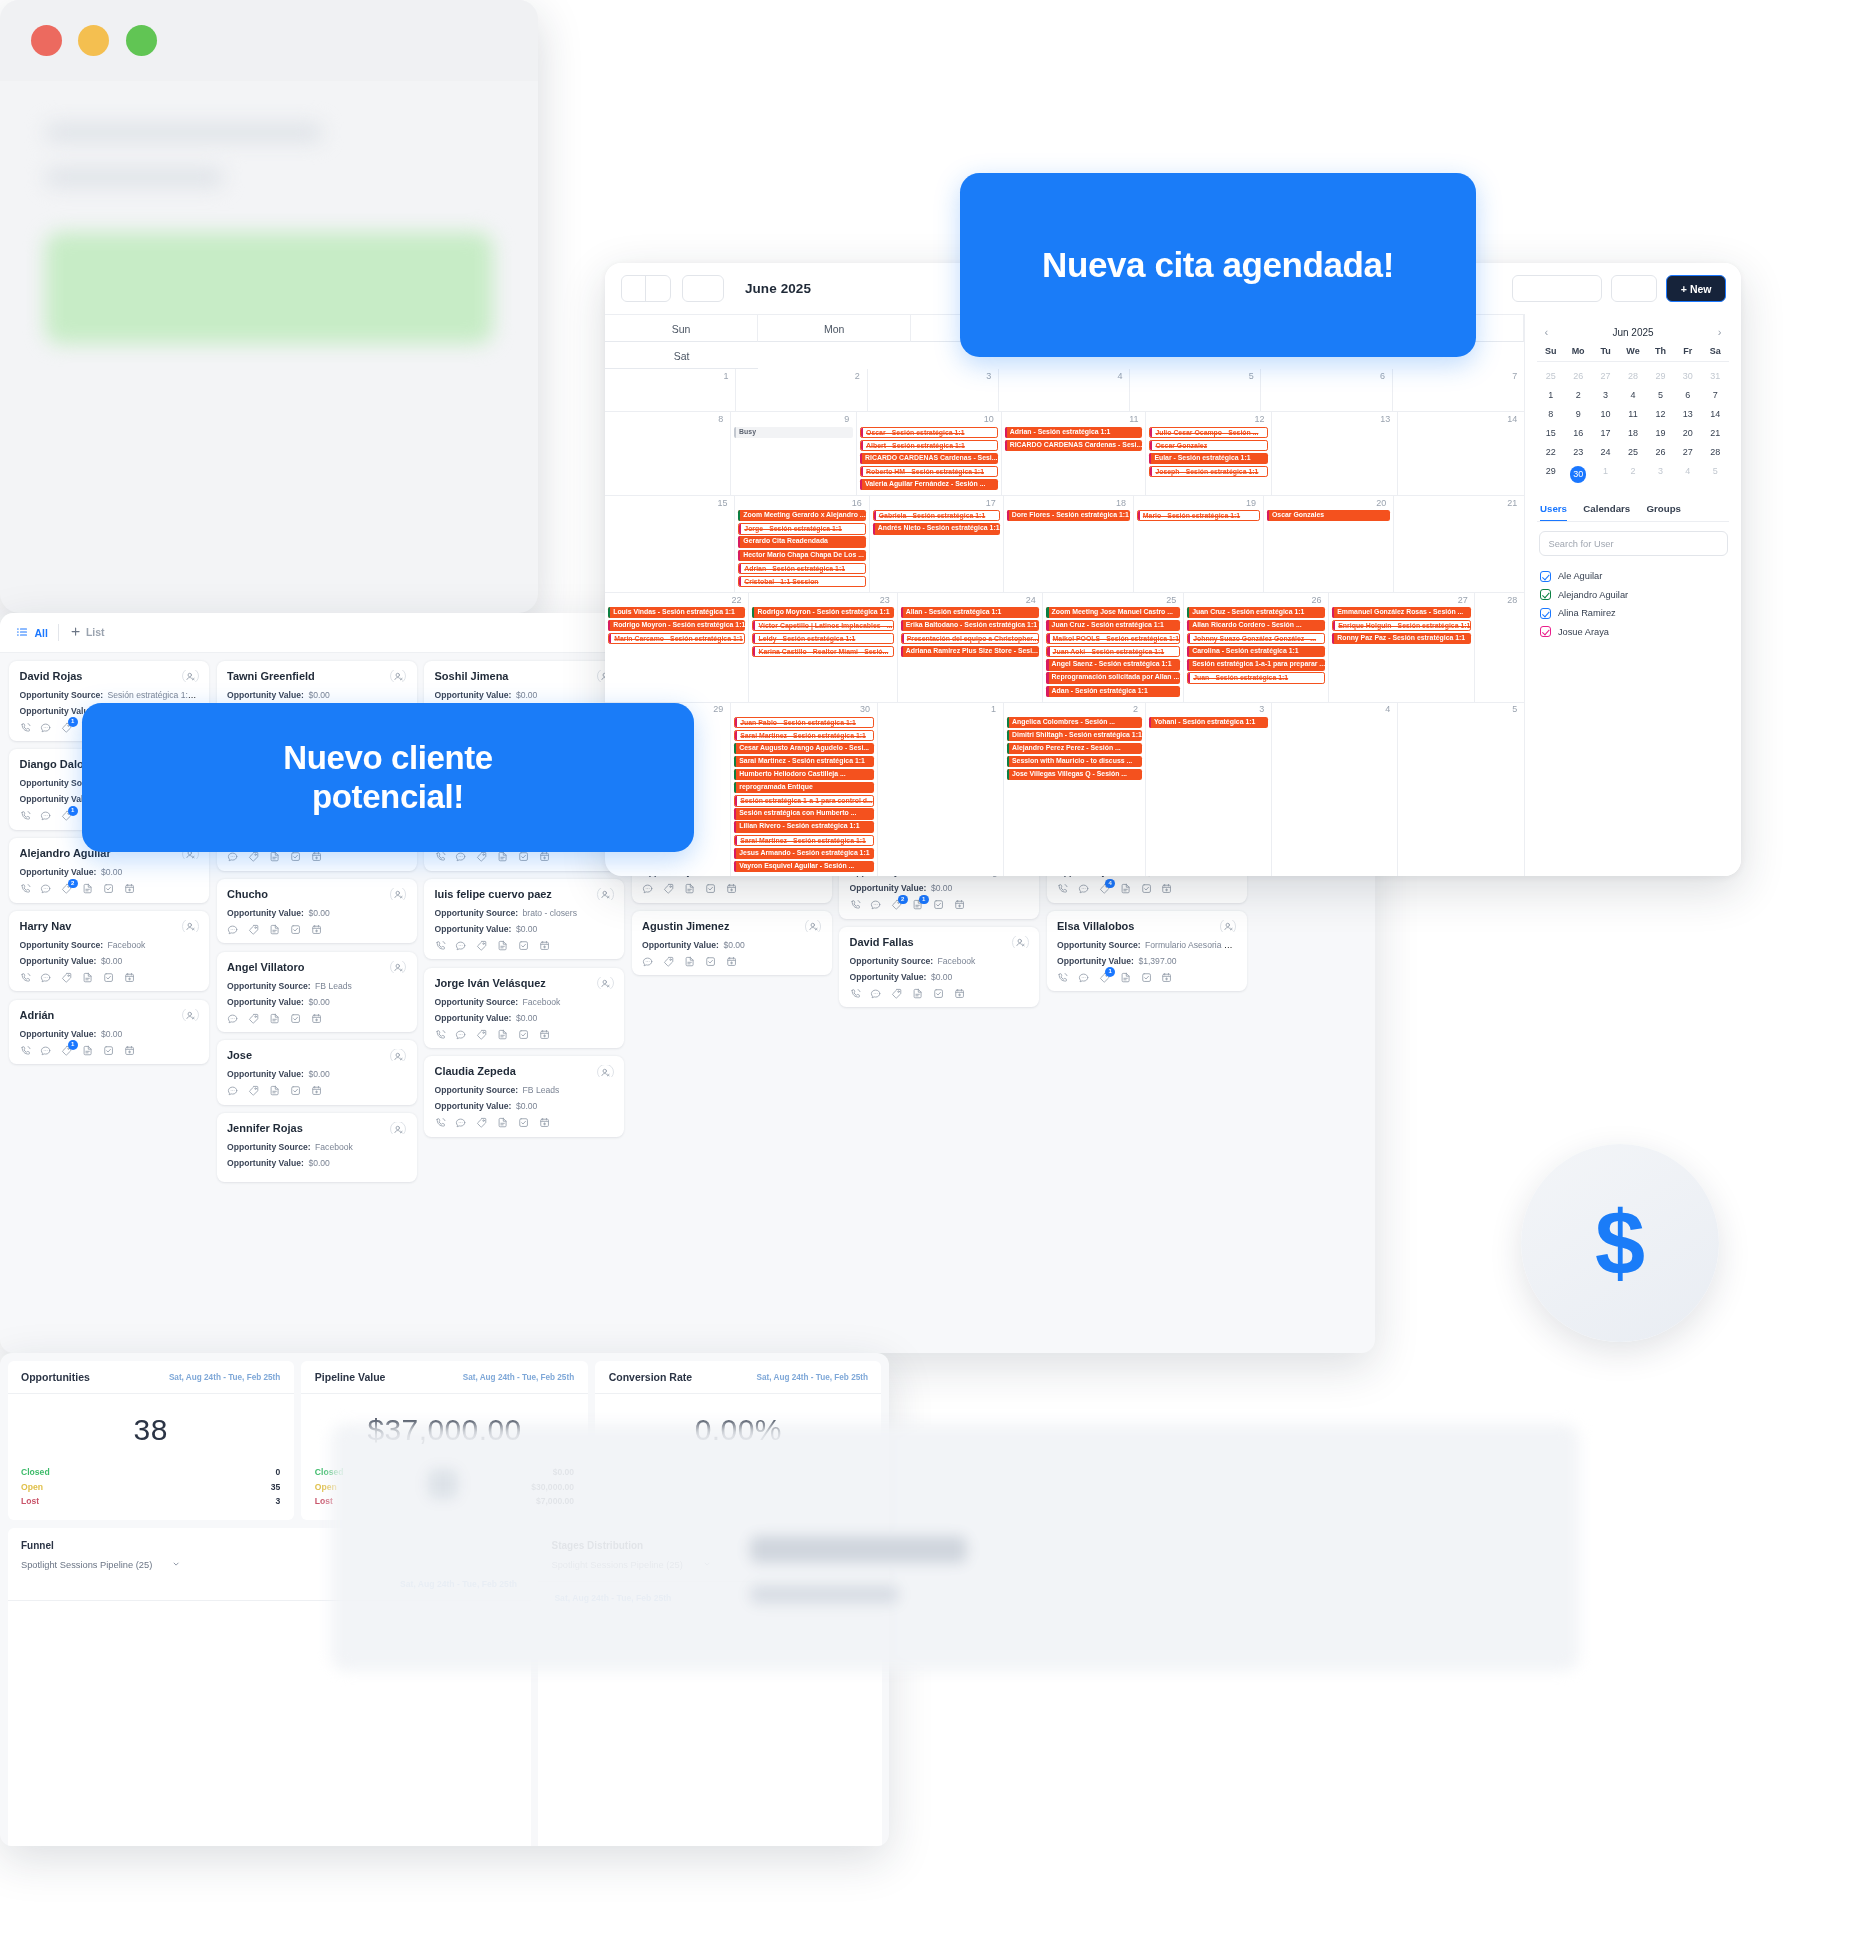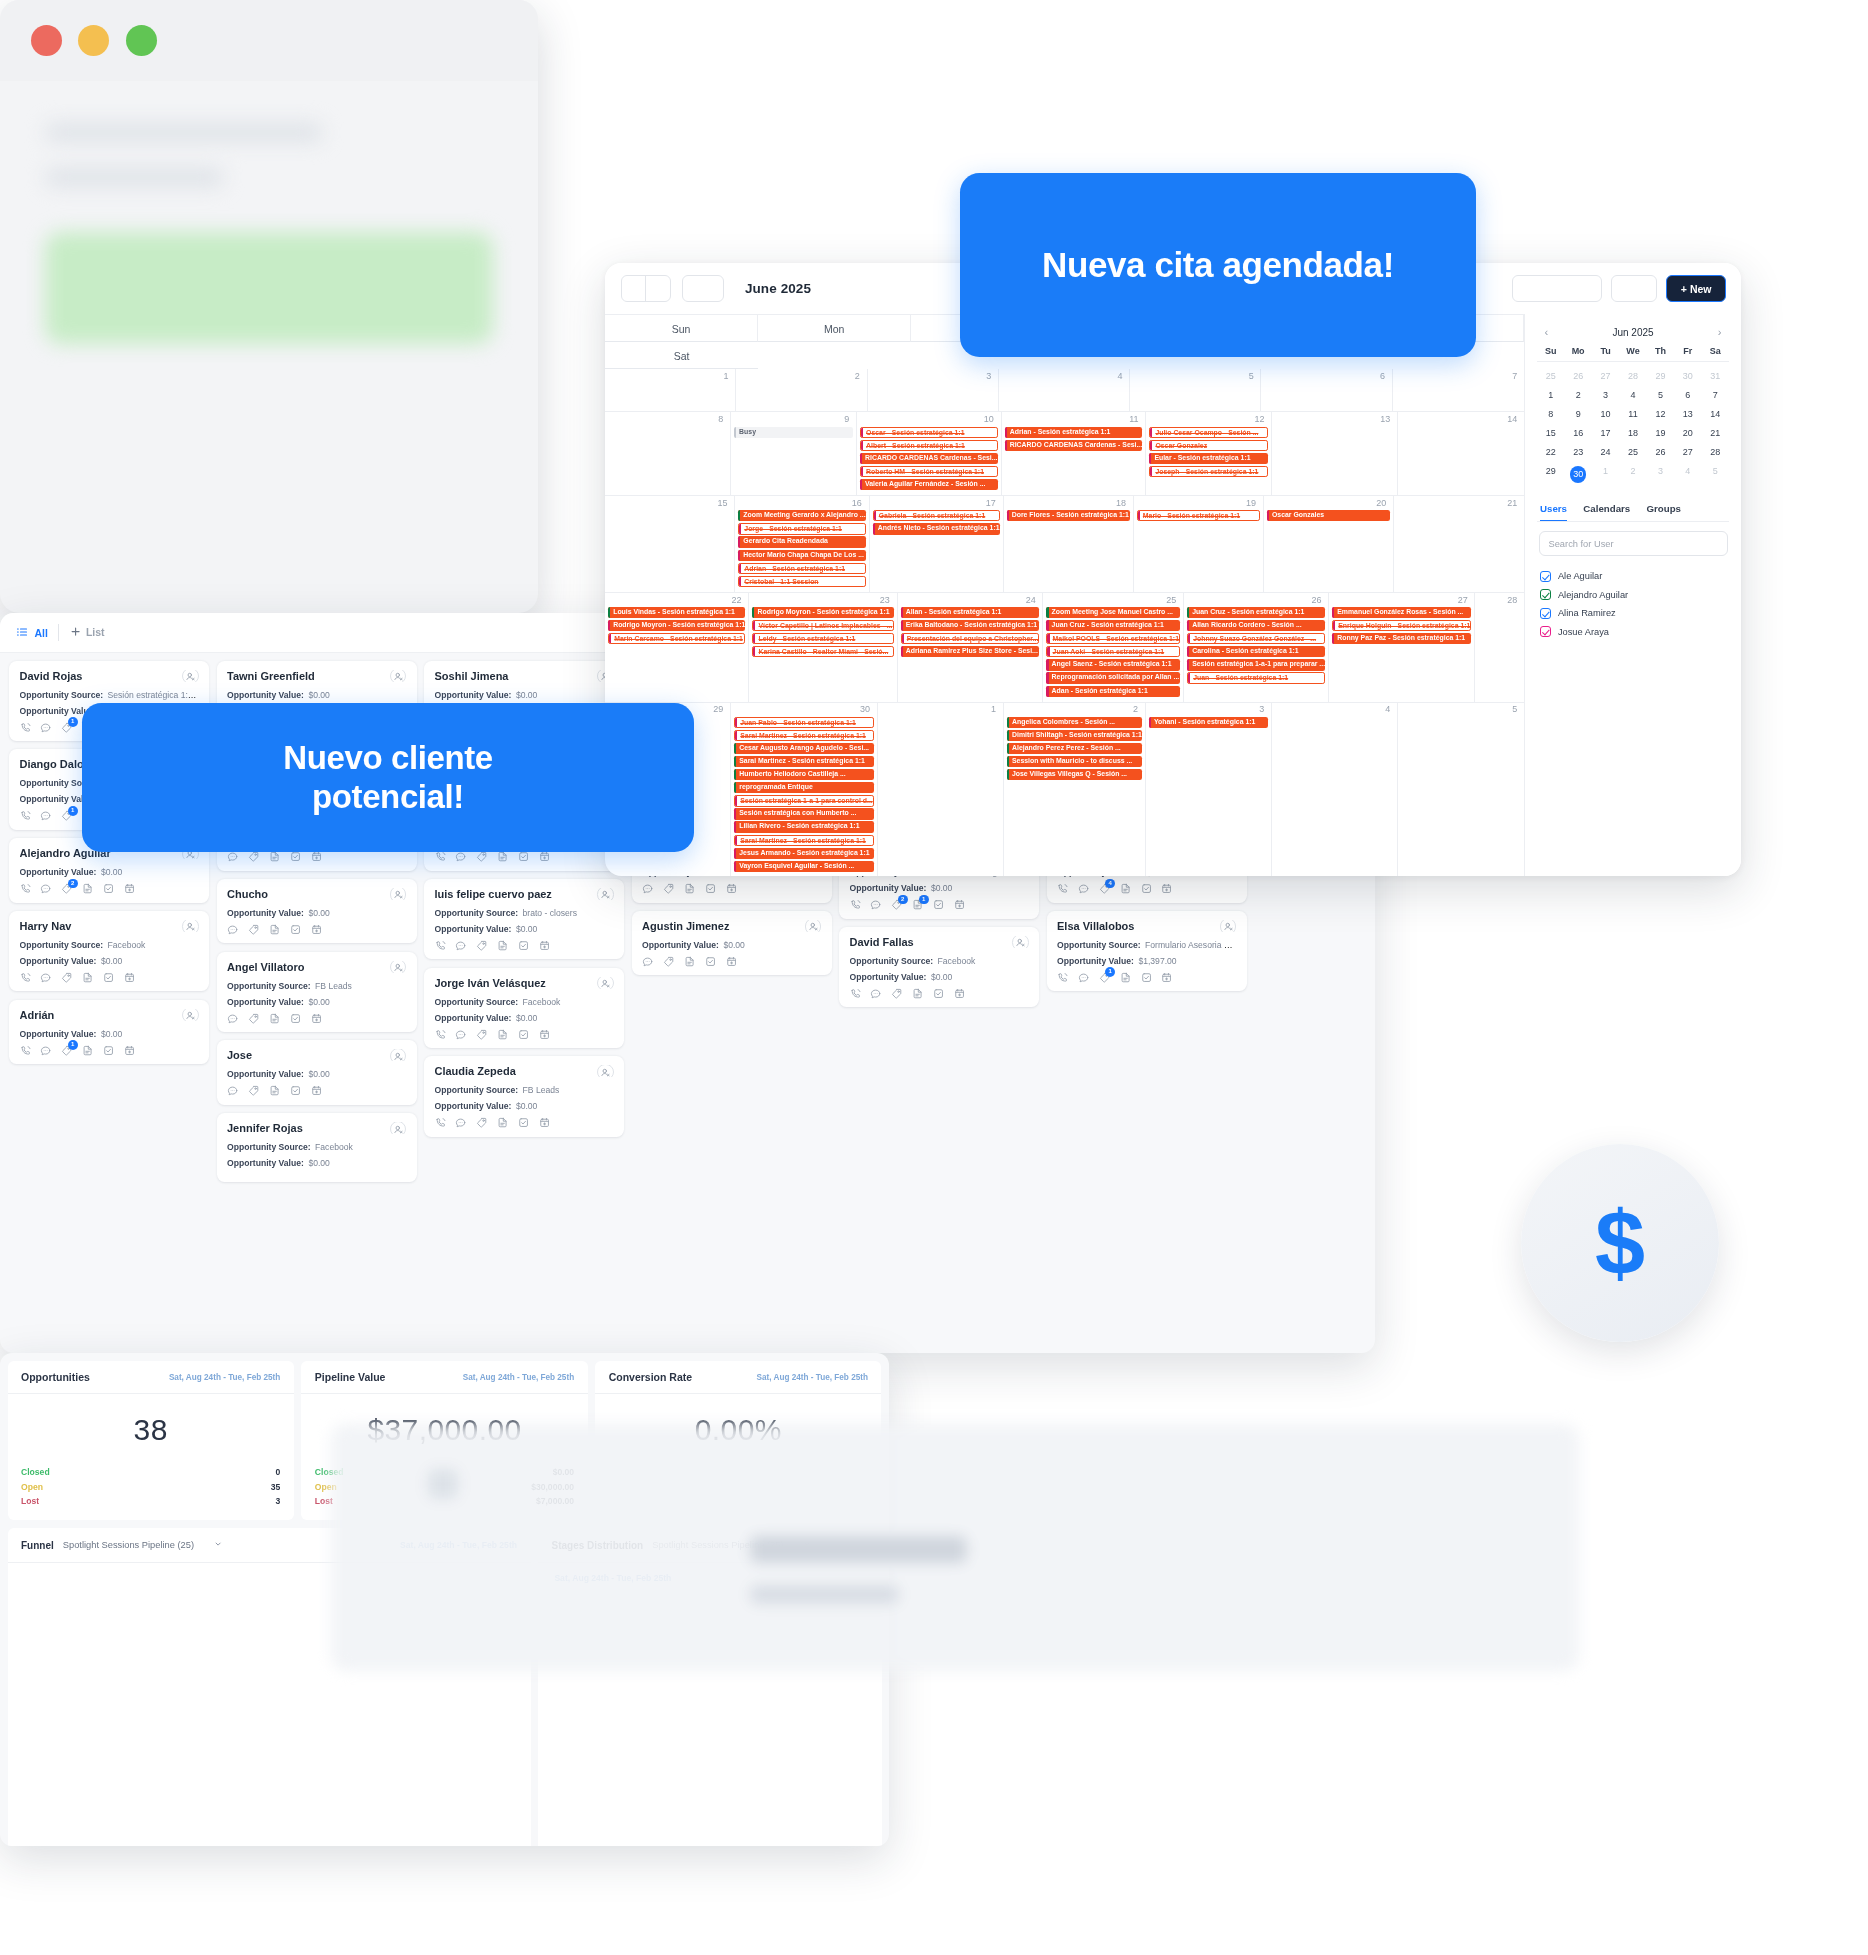--- a/index.html
+++ b/index.html
@@ -98,21 +98,21 @@
   .stat-range { font-size: 8.2px; color: #7fa8d8; font-weight: 600; white-space: nowrap; }
   .stat-big { text-align: center; font-size: 30px; font-weight: 400; color: #2b3445; padding: 19.4px 0 18px; letter-spacing: 0.4px; }
   .stat-legend { padding: 0 13.5px 12px; }
   .leg-row { display: flex; justify-content: space-between; font-size: 8.6px; font-weight: 700; padding: 2.2px 0; }
   .leg-closed { color: #3dbb6a; } .leg-open { color: #e0c04a; } .leg-lost { color: #c9546a; }
   .leg-val { color: #2b3445; }
   #dash-bottom { display: flex; gap: 7.5px; margin-top: 7.5px; height: 336px; }
   .chart-card { background: #fff; border-radius: 6px; overflow: hidden; }
   #funnel-card { width: 523px; }
   #stages-card { flex: 1; }
-  .chart-head { display: flex; align-items: flex-start; padding: 12px 13.5px 11.2px; gap: 9px; border-bottom: 0.7px solid #eef0f3; }
+  .chart-head { display: flex; align-items: flex-start; padding: 12px 13.5px 11.2px; gap: 9px; border-bottom: 0.7px solid #eef0f3; flex-direction: column; }
   .chart-title { font-size: 10px; font-weight: 700; color: #2b3445; }
   .chart-sel { font-size: 9.3px; color: #6b7585; display: flex; align-items: center; gap: 20px; }
   .chart-range { margin-left: auto; font-size: 8.6px; color: #7fa8d8; font-weight: 600; }
   #stages-sub { font-size: 8.6px; color: #7fa8d8; font-weight: 600; padding: 10.5px 0 0 16.4px; }
 
   
   .tag { position: absolute; background: #1a7cf8; color: #fff; border-radius: 19.4px; display: flex; align-items: center; justify-content: center; text-align: center; font-weight: 800; box-shadow: 0 7.5px 25.4px rgba(26,124,248,.28); }
   #tag-cita { left: 960px; top: 173px; width: 516px; height: 184px; font-size: 35px; letter-spacing: -0.4px; }
   #tag-cliente { left: 82px; top: 703px; width: 612px; height: 149px; font-size: 33px; line-height: 1.18; letter-spacing: -0.4px; }
 

